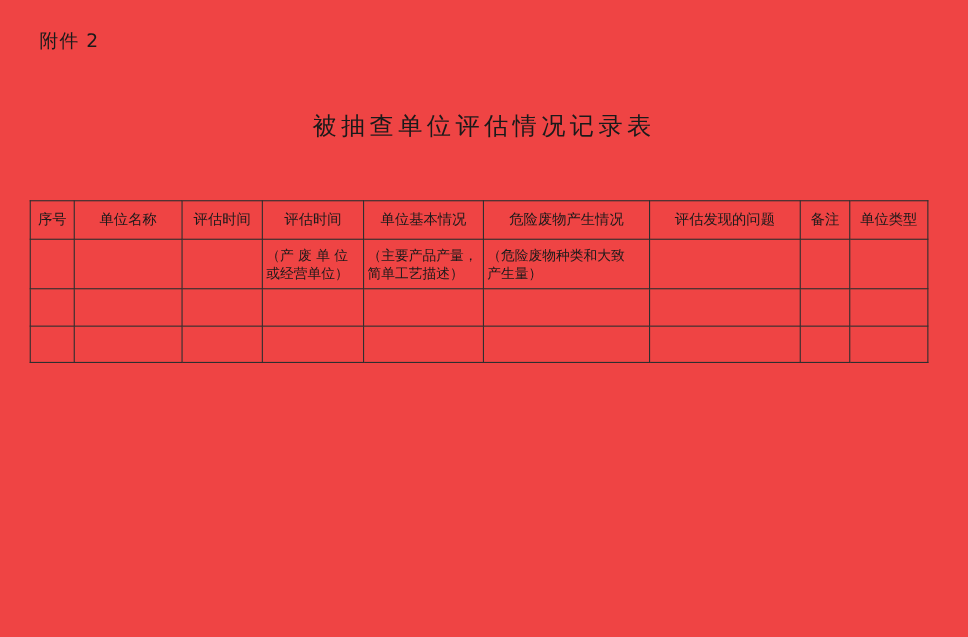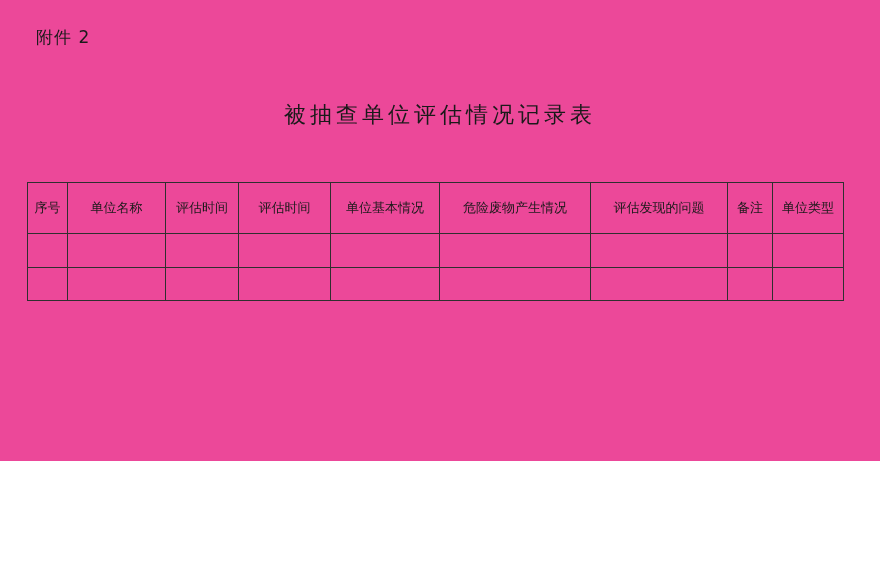--- a/index.html
+++ b/index.html
@@ -3,22 +3,22 @@
 <meta charset="utf-8">
 <style>
   html, body {
     margin: 0;
     padding: 0;
     background: #ffffff;
   }
   .page {
     position: relative;
     width: 880px;
-    height: 461px;
-    background: #ec4899;
+    height: 579px;
+    background: #ef4444;
     color: #1a1a1a;
     font-family: "DejaVu Sans", sans-serif;
     overflow: hidden;
   }
   .attachment-label {
     position: absolute;
     left: 36px;
     top: 26px;
     font-size: 17px;
     font-weight: 500;
@@ -39,21 +39,21 @@
     position: absolute;
     left: 27px;
     top: 182px;
     width: 816px;
     table-layout: fixed;
     border-collapse: collapse;
   }
   .record-table th,
   .record-table td {
     border: 1px solid #2f2f2f;
-    padding: 16px 3px;
+    padding: 0 3px;
     overflow: hidden;
   }
   .record-table th {
     font-size: 13px;
     font-weight: normal;
     text-align: center;
     vertical-align: middle;
   }
   tr.header-row  { height: 35px; }
   tr.note-row    { height: 45px; }
@@ -104,20 +104,34 @@
         <th>序号</th>
         <th>单位名称</th>
         <th>评估时间</th>
         <th>评估时间</th>
         <th>单位基本情况</th>
         <th>危险废物产生情况</th>
         <th>评估发现的问题</th>
         <th>备注</th>
         <th>单位类型</th>
       </tr>
+      <tr class="note-row">
+        <td></td>
+        <td></td>
+        <td></td>
+        <td class="note-cell">（产 废 单 位
+或经营单位）</td>
+        <td class="note-cell">（主要产品产量，
+简单工艺描述）</td>
+        <td class="note-cell">（危险废物种类和大致
+产生量）</td>
+        <td></td>
+        <td></td>
+        <td></td>
+      </tr>
       <tr class="blank-row-1">
         <td></td>
         <td></td>
         <td></td>
         <td></td>
         <td></td>
         <td></td>
         <td></td>
         <td></td>
         <td></td>

